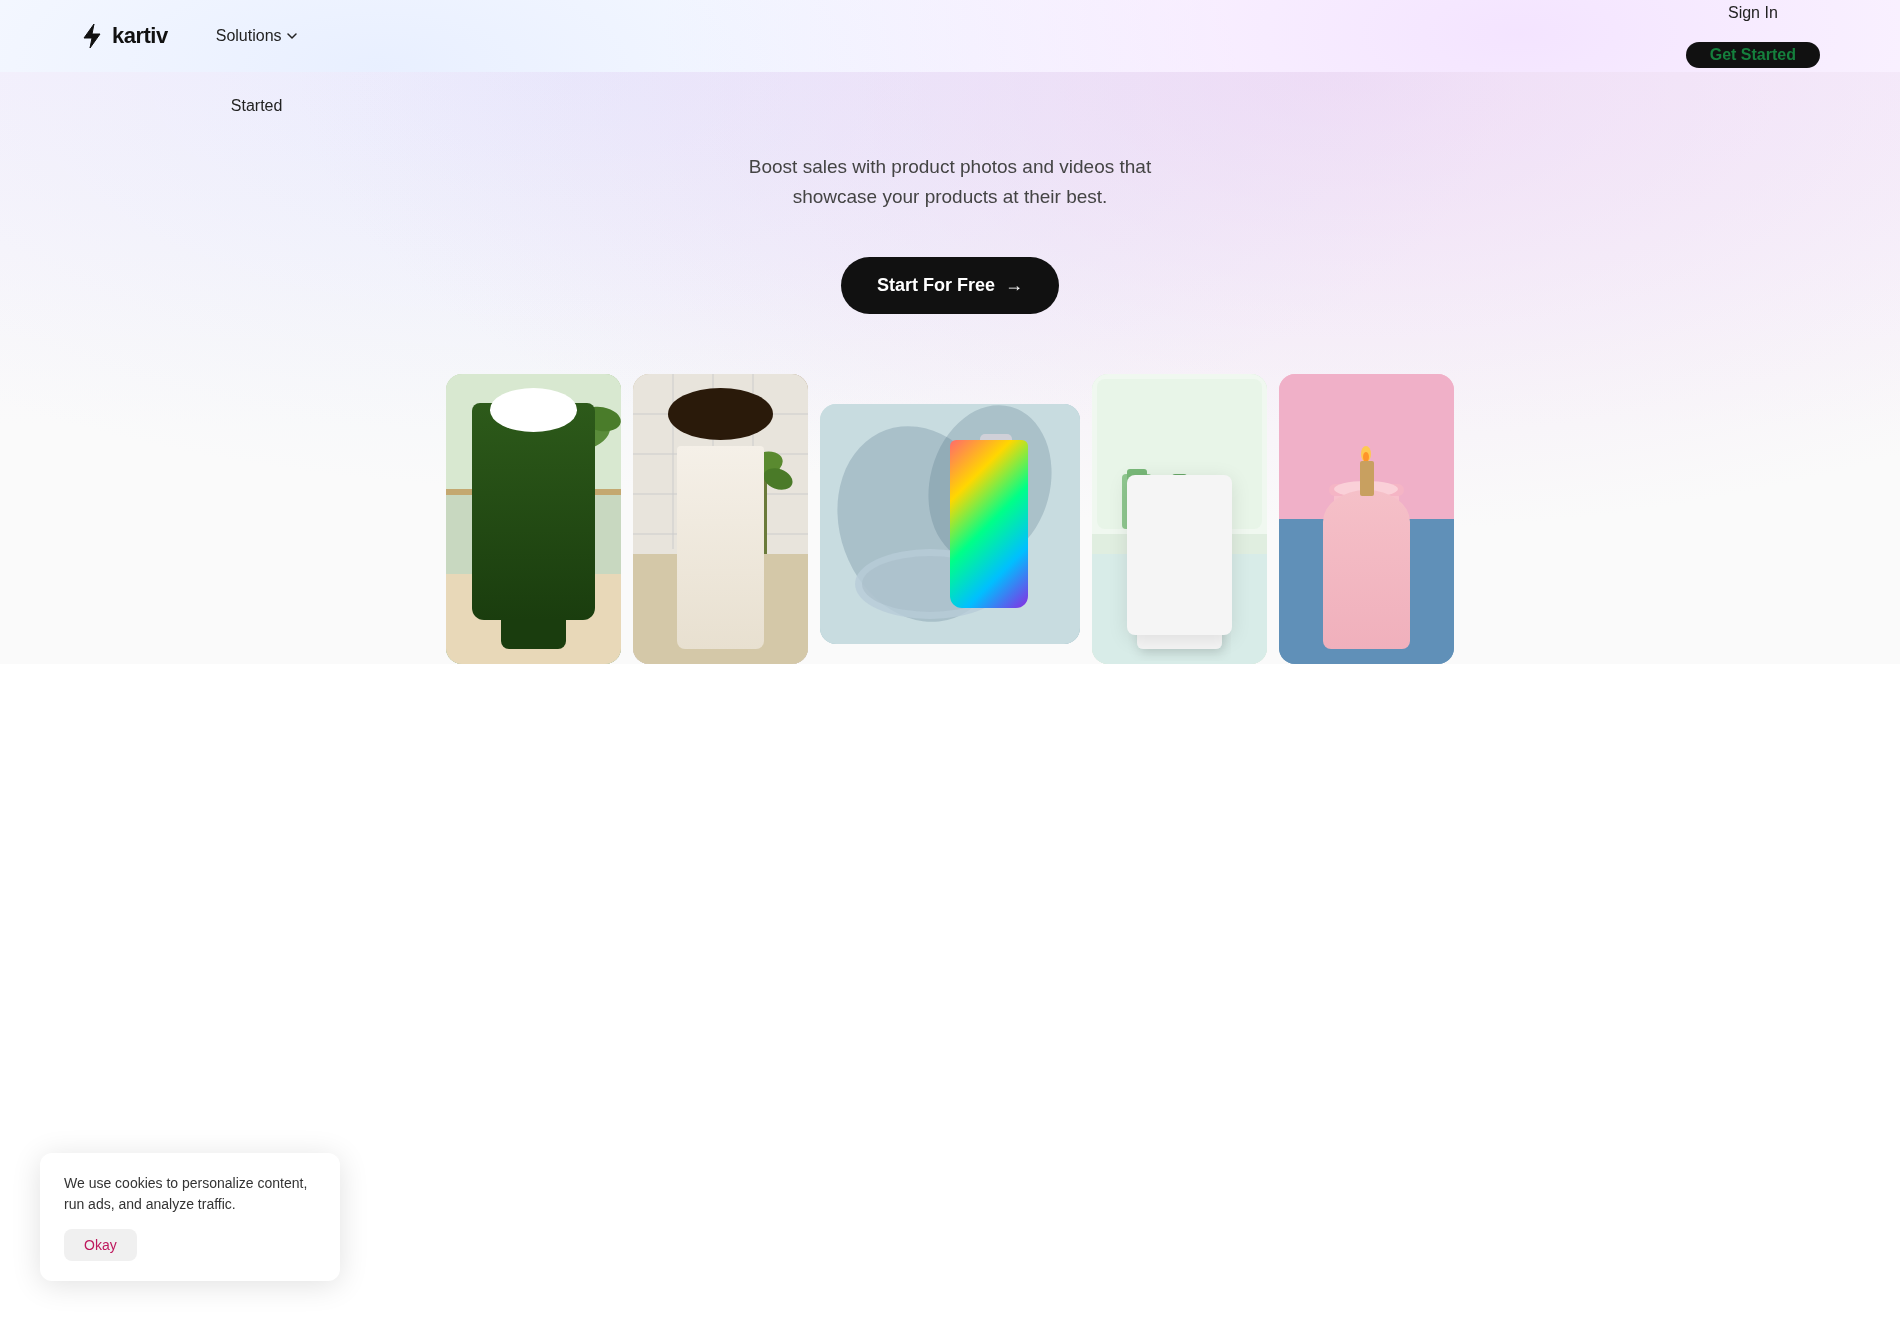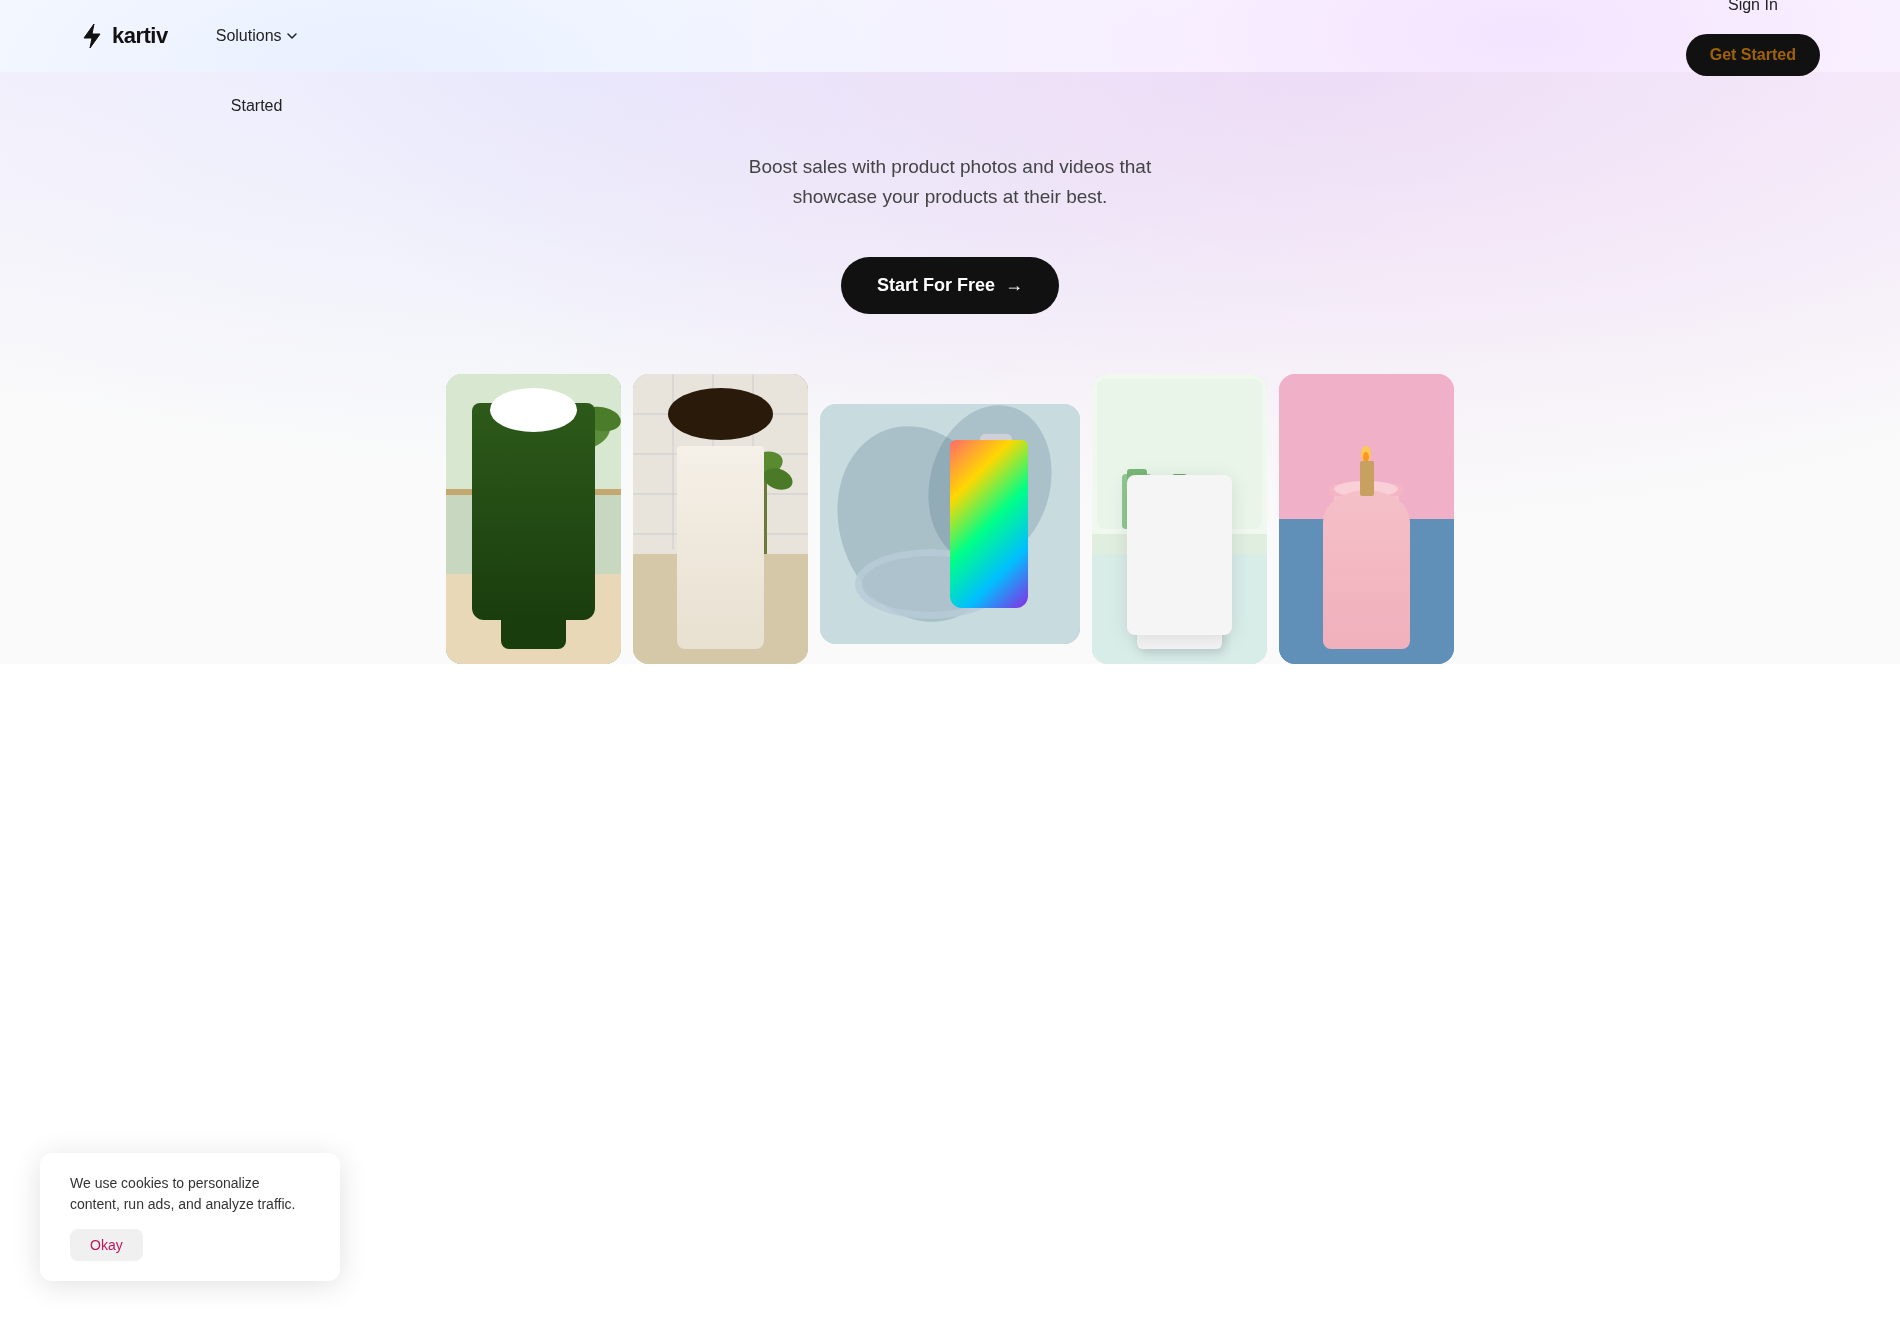--- a/index.html
+++ b/index.html
@@ -92,24 +92,24 @@
       background: none;
       border: none;
       font-size: 16px;
       font-weight: 500;
       color: #222;
       cursor: pointer;
     }
 
     .get-started-btn {
       background: #111;
-      color: #a16207;
+      color: #15803d;
       border: none;
       border-radius: 50px;
-      padding: 12px 24px;
+      padding: 4px 24px;
       font-size: 16px;
       font-weight: 600;
       cursor: pointer;
     }
 
     
     .hero {
       position: relative;
       text-align: center;
       padding: 80px 20px 0;
@@ -337,21 +337,21 @@
       transform: translateY(-20px);
     }
 
     
     .cookie-banner {
       position: fixed;
       bottom: 40px;
       left: 40px;
       background: #fff;
       border-radius: 12px;
-      padding: 20px 30px;
+      padding: 20px 24px;
       box-shadow: 0 4px 30px rgba(0,0,0,0.12);
       max-width: 300px;
       display: flex;
       flex-direction: column;
       gap: 14px;
       z-index: 100;
     }
 
     .cookie-text {
       font-size: 14px;

